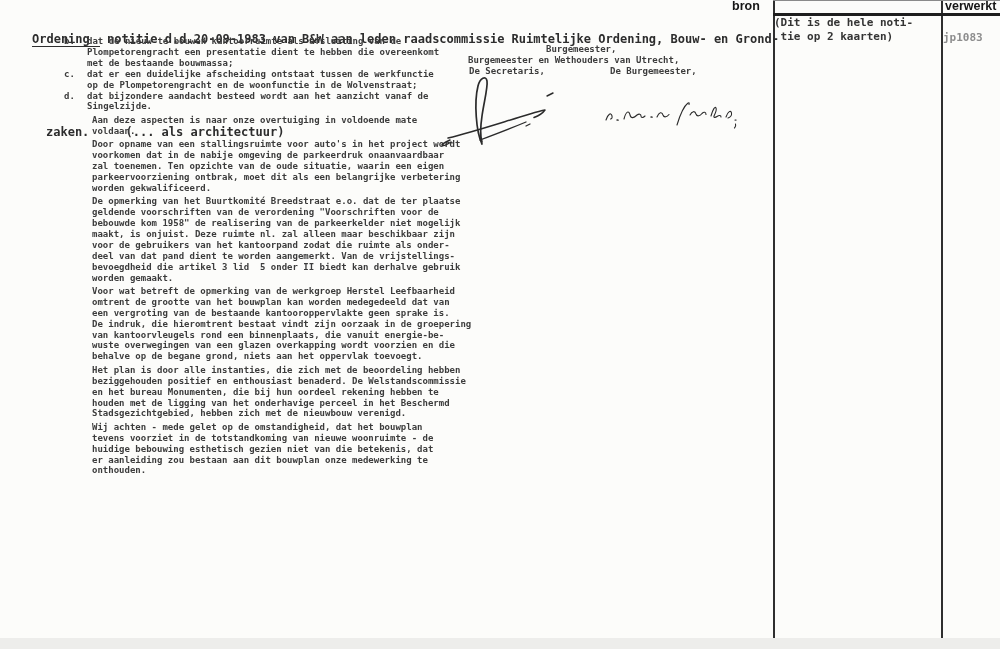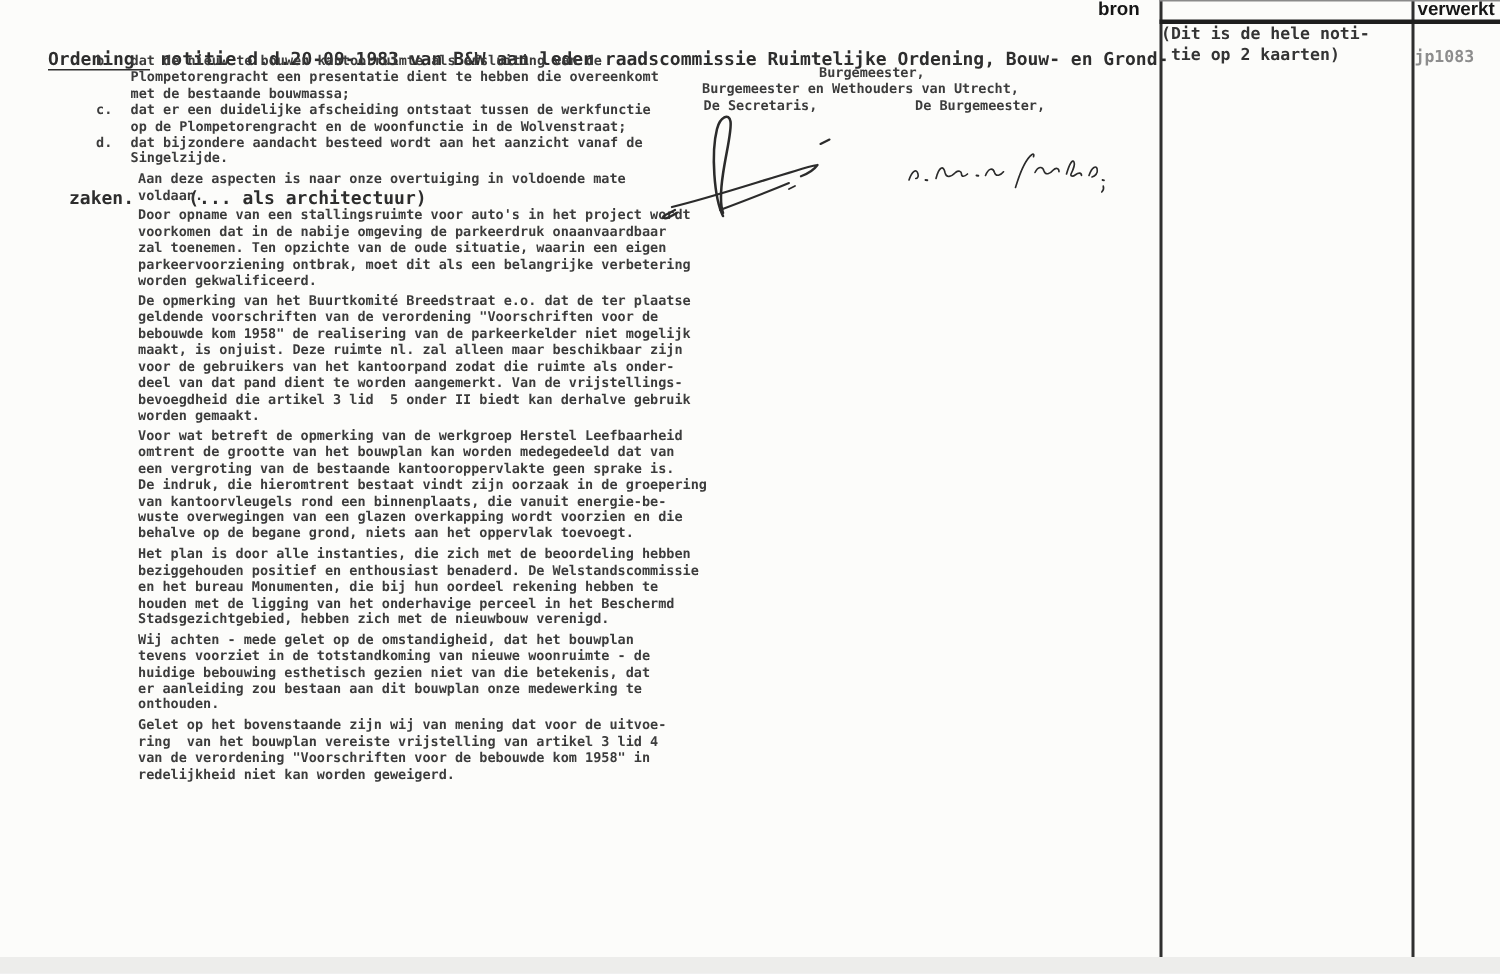--- a/index.html
+++ b/index.html
@@ -115,24 +115,20 @@
         <div class="para">Het plan is door alle instanties, die zich met de beoordeling hebben
 beziggehouden positief en enthousiast benaderd. De Welstandscommissie
 en het bureau Monumenten, die bij hun oordeel rekening hebben te
 houden met de ligging van het onderhavige perceel in het Beschermd
 Stadsgezichtgebied, hebben zich met de nieuwbouw verenigd.</div>
         <div class="para">Wij achten - mede gelet op de omstandigheid, dat het bouwplan
 tevens voorziet in de totstandkoming van nieuwe woonruimte - de
 huidige bebouwing esthetisch gezien niet van die betekenis, dat
 er aanleiding zou bestaan aan dit bouwplan onze medewerking te
 onthouden.</div>
-        <div class="para">Gelet op het bovenstaande zijn wij van mening dat voor de uitvoe-
-ring  van het bouwplan vereiste vrijstelling van artikel 3 lid 4
-van de verordening "Voorschriften voor de bebouwde kom 1958" in
-redelijkheid niet kan worden geweigerd.</div>
       </div>
   </div>
 
   <div class="closing-text salutation">Burgemeester,</div>
   <div class="closing-text sender-line">Burgemeester en Wethouders van Utrecht,</div>
   <div class="closing-text sec-label">De Secretaris,</div>
   <div class="closing-text mayor-label">De Burgemeester,</div>
 
   <svg class="sig sig-secretary" width="130" height="78" viewBox="0 0 130 78">
     <path d="M 44 70 C 38 58 36 28 40 12 C 42 4 48 1 49 7 C 50 13 46 28 44 42 C 42.5 52 42 62 44 68" stroke-width="1.7"></path>

